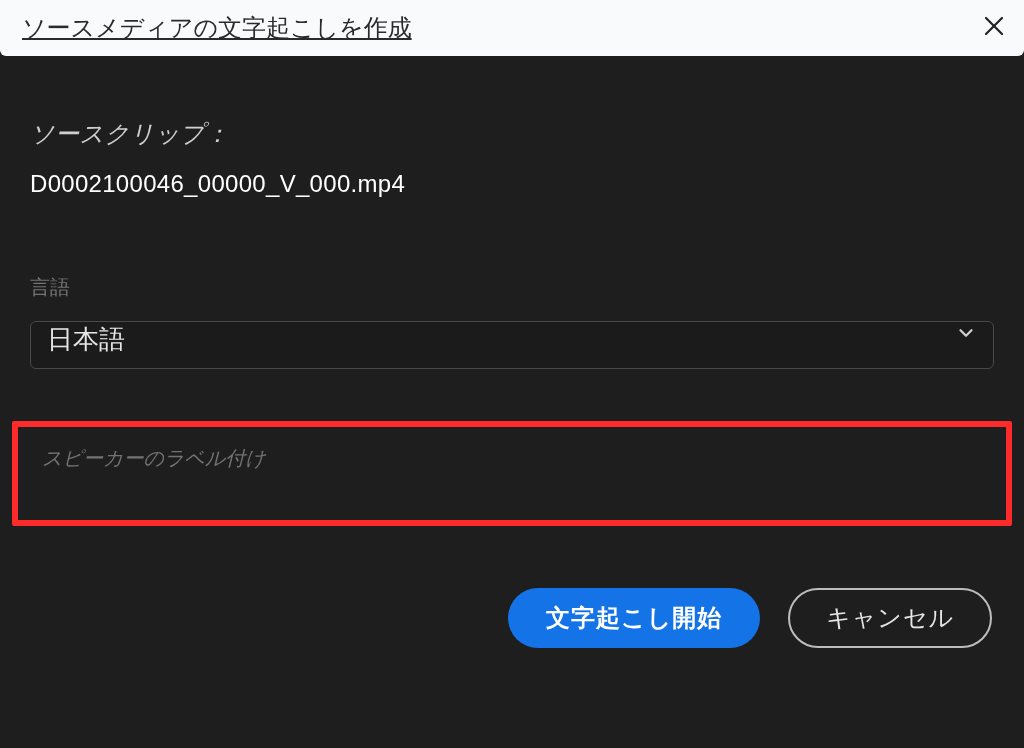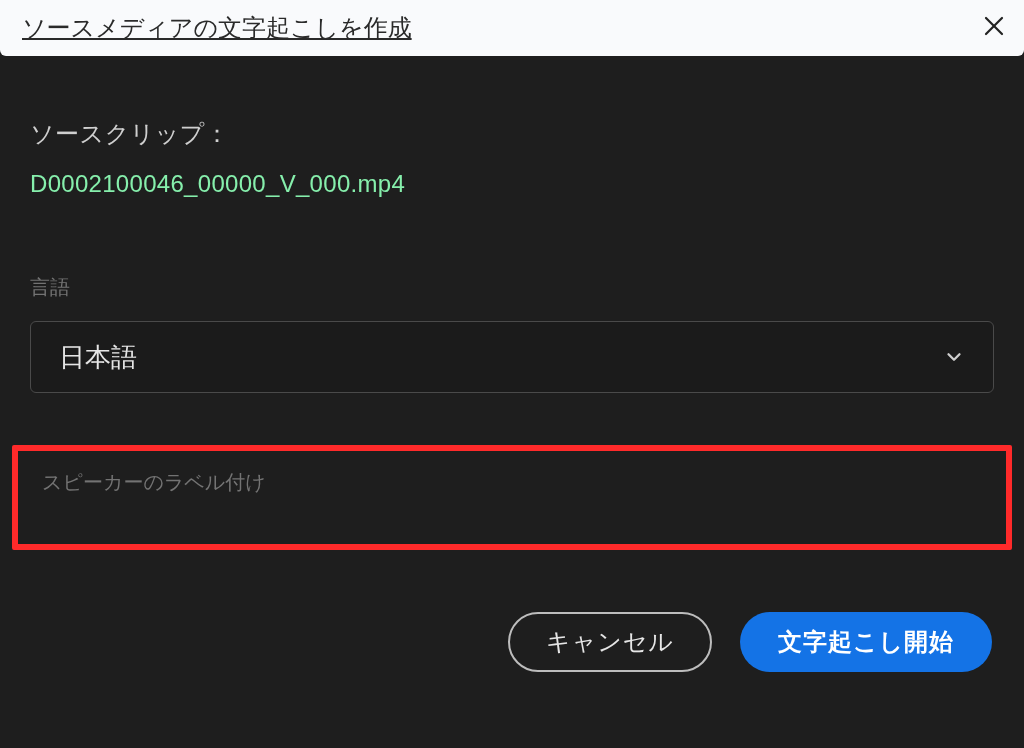--- a/index.html
+++ b/index.html
@@ -34,63 +34,65 @@
   .body-area {
     padding: 0 30px;
   }
   .section {
     margin-top: 62px;
   }
   .label-row {
     font-size: 24px;
     color: #cfcfcf;
     letter-spacing: 0.5px;
+    font-style: italic;
   }
   .filename {
     font-size: 24px;
-    color: #86efac;
+    color: #ffffff;
     margin-top: 20px;
     letter-spacing: 0.3px;
   }
   .section-lang {
     margin-top: 76px;
   }
   .field-label {
     font-size: 20px;
     color: #737373;
     margin-bottom: 20px;
   }
   .dropdown {
-    height: 72px;
+    height: 48px;
     border: 1px solid #4a4a4a;
     border-radius: 6px;
     background: #1b1b1b;
     display: flex;
-    align-items: center;
+    align-items: flex-start;
     justify-content: space-between;
-    padding: 0 28px;
+    padding: 0 16px;
     cursor: pointer;
   }
   .dropdown-value {
     font-size: 26px;
     color: #e6e6e6;
   }
   .chevron {
     color: #cfcfcf;
     display: flex;
     align-items: center;
   }
   .highlight-box {
     border: 6px solid #ff2a2a;
     border-radius: 2px;
     margin-top: 52px;
     padding: 18px 18px 26px 18px;
     position: relative;
     left: -18px;
     width: calc(100% + 36px);
+    font-style: italic;
   }
   .highlight-box .field-label {
     margin-left: 6px;
     margin-bottom: 22px;
   }
   .footer {
     display: flex;
     justify-content: flex-end;
     gap: 28px;
     padding: 0 32px;
@@ -152,15 +154,15 @@
     </div>
   </div>
 
   <div class="highlight-box">
     <div class="field-label">スピーカーのラベル付け</div>
   </div>
 
 </div>
 
 <div class="footer">
+  <div class="btn btn-primary">文字起こし開始</div>
   <div class="btn btn-cancel">キャンセル</div>
-  <div class="btn btn-primary">文字起こし開始</div>
 </div>
 
 </body></html>

